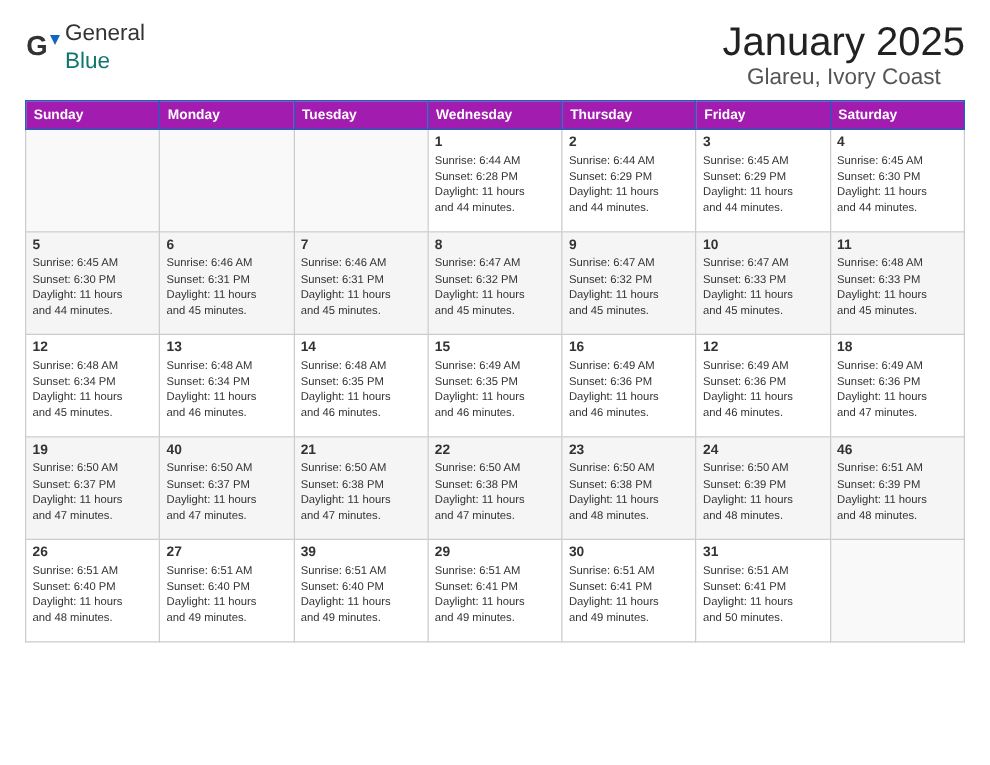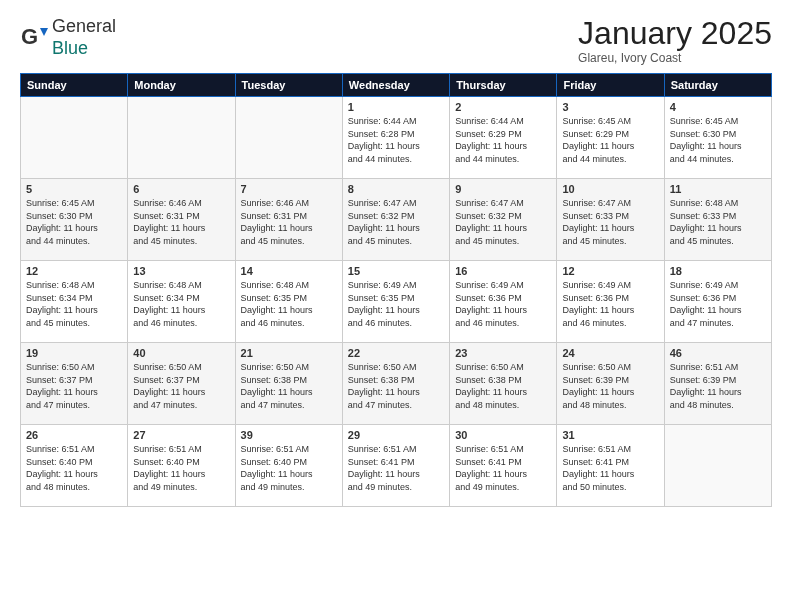--- a/index.html
+++ b/index.html
@@ -32,39 +32,39 @@
       line-height: 1.2;
     }
     .logo-general { color: #333; }
     .logo-blue { color: #0f766e; }
     .logo-icon {
       width: 28px;
       height: 28px;
       margin-right: 4px;
     }
     .title-block {
-      text-align: left;
+      text-align: center;
     }
     .month-title {
       font-size: 32px;
       font-weight: 300;
       color: #222;
       line-height: 1.1;
     }
     .location {
-      font-size: 12px;
+      font-size: 18px;
       color: #555;
     }
     table {
       width: 100%;
       border-collapse: collapse;
       table-layout: fixed;
     }
     thead tr th {
-      background: #0f172a;
+      background: #a21caf;
       color: #fff;
       font-size: 11px;
       font-weight: bold;
       text-align: left;
       padding: 5px 6px;
       border: 1px solid #1565c0;
     }
     tbody tr td {
       vertical-align: top;
       font-size: 9.2px;

